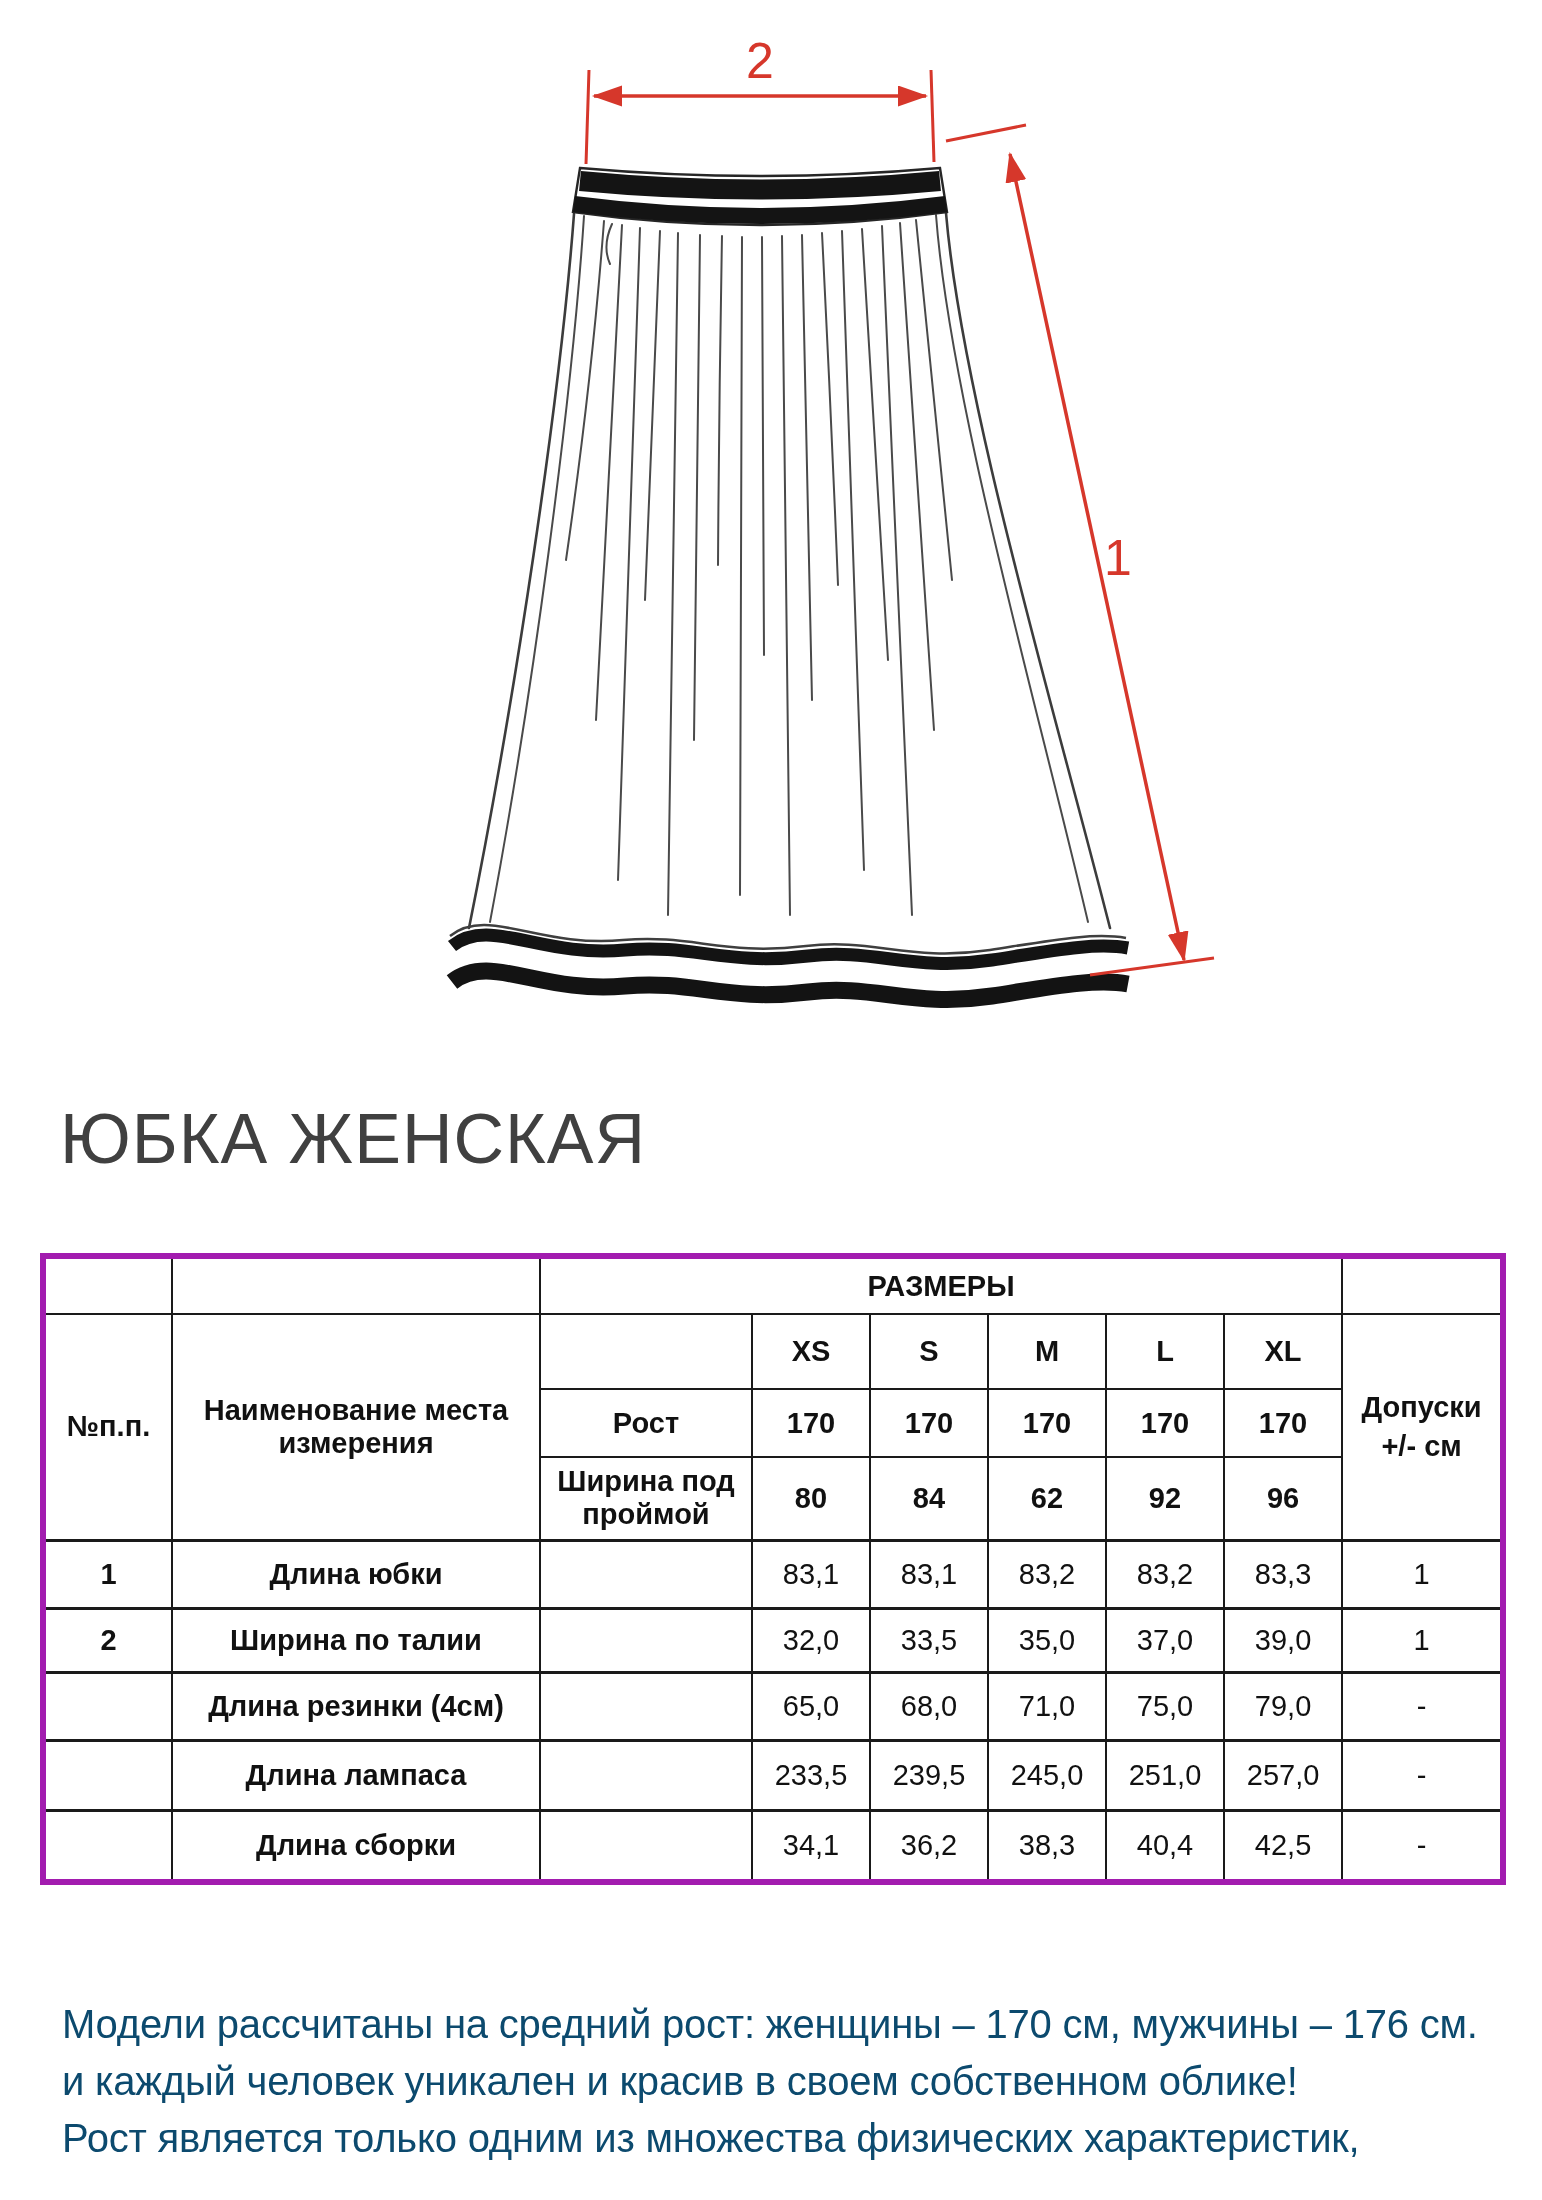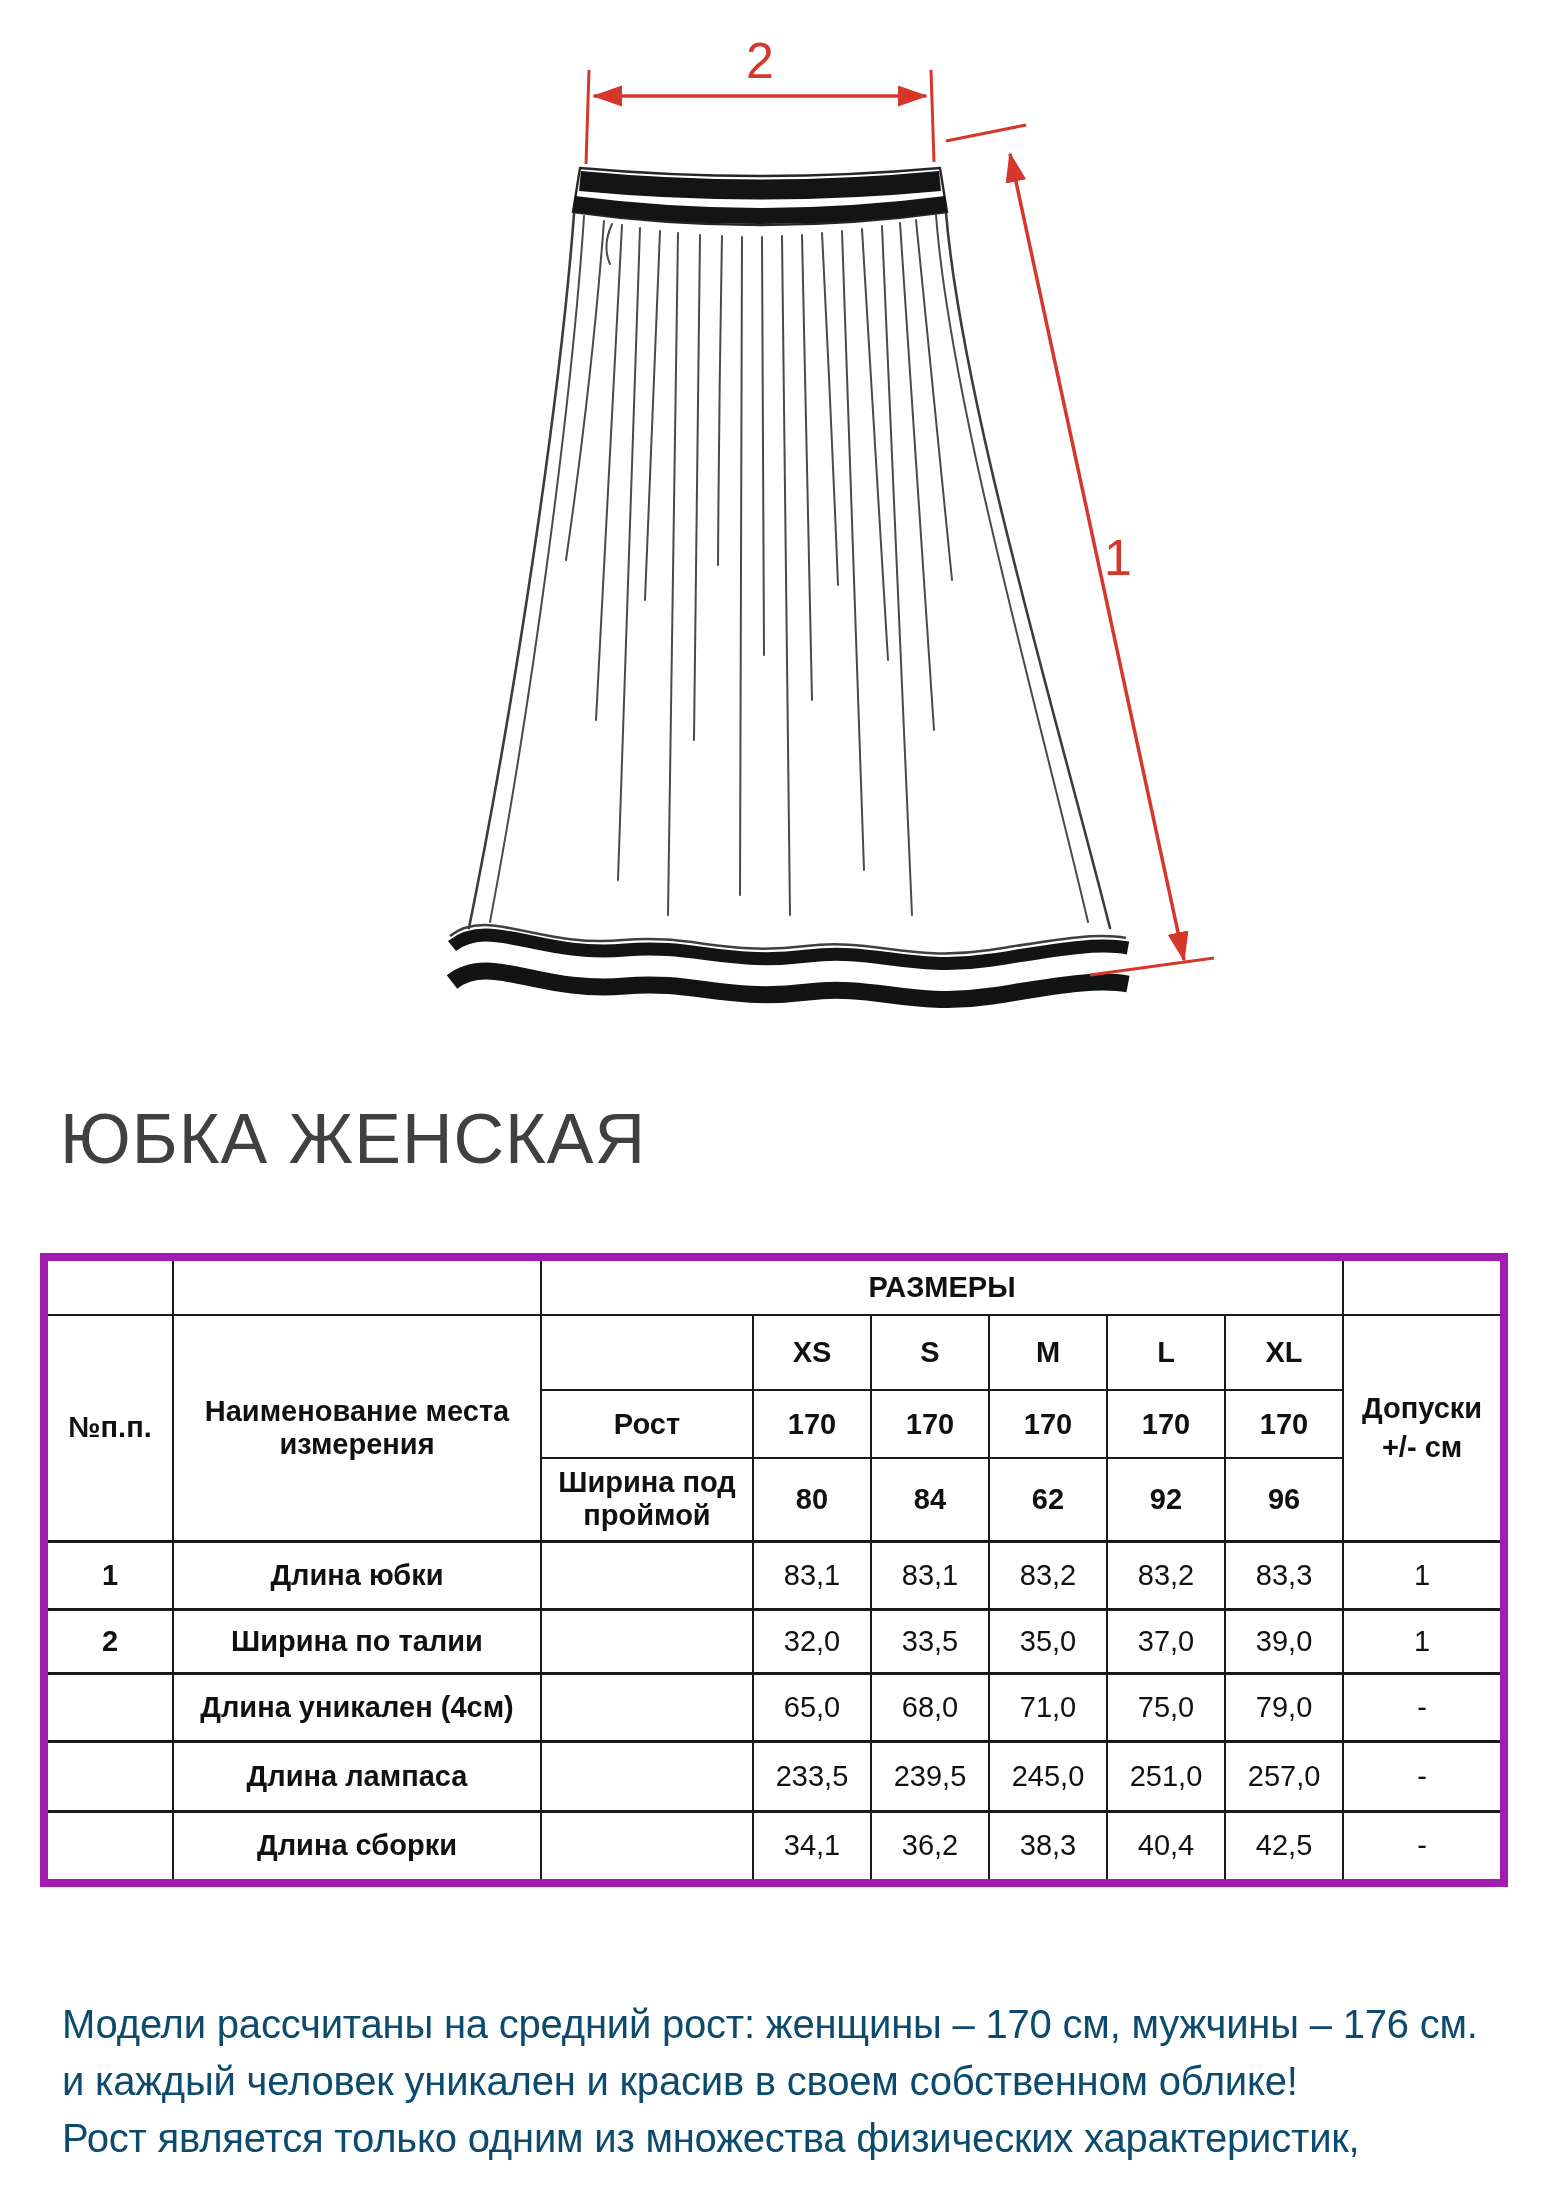--- a/index.html
+++ b/index.html
@@ -15,21 +15,21 @@
   
   .page-title{
     position:absolute;left:60px;top:1104px;
     font-size:70px;line-height:1;font-weight:normal;
     letter-spacing:1px;color:#404040;white-space:nowrap;
   }
   
   table.size-table{
     position:absolute;left:40px;top:1253px;
     width:1460px;border-collapse:collapse;table-layout:fixed;
-    border:8px solid #a21caf;color:#111;
+    border:6px solid #a21caf;color:#111;
   }
   .size-table td{
     border:2px solid #1a1a1a;
     text-align:center;vertical-align:middle;
     font-size:29px;padding:0 6px;
     overflow:hidden;
   }
   tr.rA{height:58px;}
   tr.rB{height:75px;}
   tr.rC{height:68px;margin-top:20px;}
@@ -180,21 +180,21 @@
     <td></td>
     <td class="val">32,0</td>
     <td class="val">33,5</td>
     <td class="val">35,0</td>
     <td class="val">37,0</td>
     <td class="val">39,0</td>
     <td class="val">1</td>
   </tr>
   <tr class="dr2">
     <td class="hd"></td>
-    <td class="name-cell">Длина уникален (4см)</td>
+    <td class="name-cell">Длина резинки (4см)</td>
     <td></td>
     <td class="val">65,0</td>
     <td class="val">68,0</td>
     <td class="val">71,0</td>
     <td class="val">75,0</td>
     <td class="val">79,0</td>
     <td class="val">-</td>
   </tr>
   <tr class="dr3">
     <td class="hd"></td>

